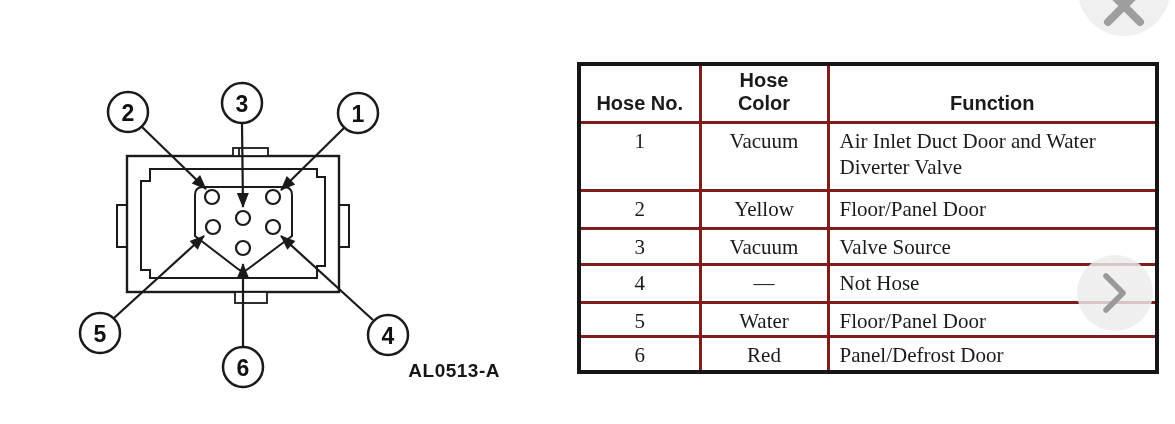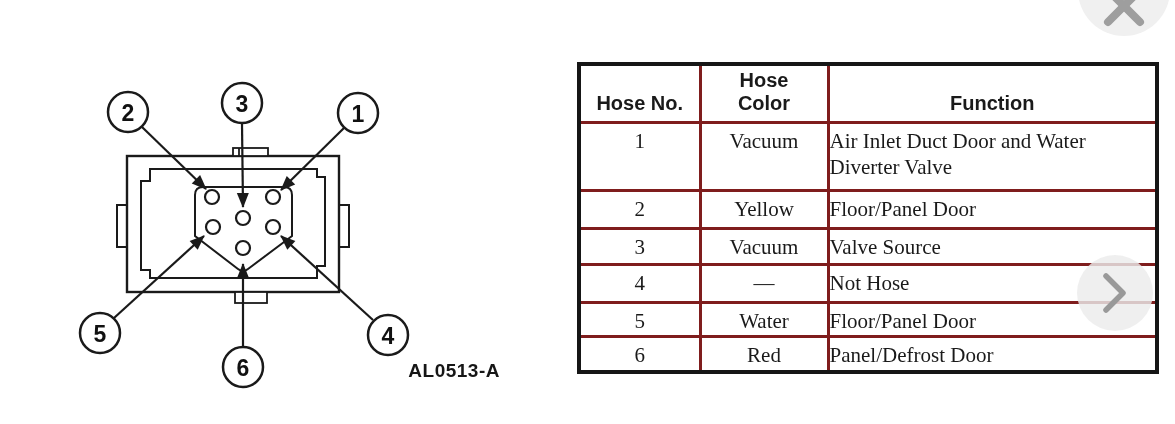--- a/index.html
+++ b/index.html
@@ -21,21 +21,21 @@
   }
   .port-table th,.port-table td{border:3px solid #7f1d1d;overflow:hidden;margin-top:19px;}
   .port-table th{
     font-family:"Liberation Sans",sans-serif;font-weight:bold;font-size:20px;line-height:23px;
     text-align:center;vertical-align:bottom;padding:0 0 6px 0;white-space:pre-line;
   }
   .port-table td{
     font-family:"Liberation Serif",serif;font-size:21px;line-height:26px;
     text-align:center;vertical-align:top;padding:4px 0 0 0;
   }
-  .port-table td.fn{text-align:left;padding-right:6px;}
+  .port-table td.fn{text-align:left;padding-left:10px;padding-right:6px;}
   
   .close-btn{
     position:absolute;left:1078px;top:-56px;width:92px;height:92px;
     border-radius:50%;background:#f0f0f0;border:none;padding:0;cursor:pointer;z-index:5;
   }
   .close-btn svg{position:absolute;left:50%;top:40px;transform:translateX(-50%);}
   .next-btn{
     position:absolute;left:1077px;top:255px;width:76px;height:76px;
     border-radius:50%;background:rgba(236,236,236,0.82);border:none;padding:0;cursor:pointer;z-index:5;
     display:flex;align-items:center;justify-content:center;

